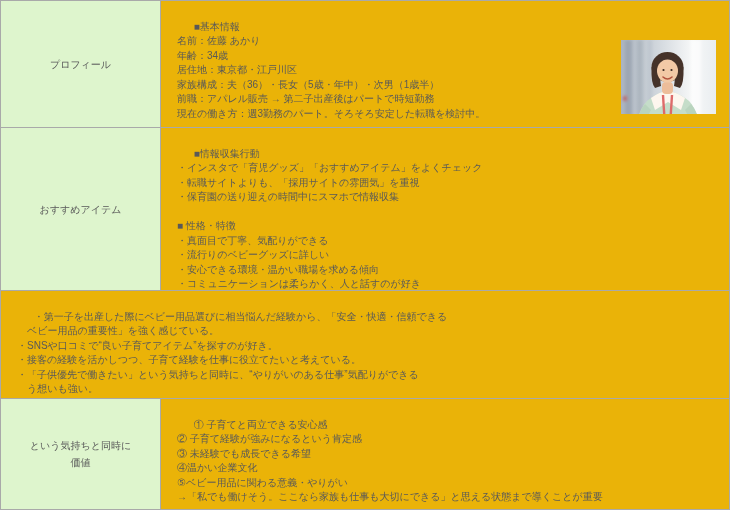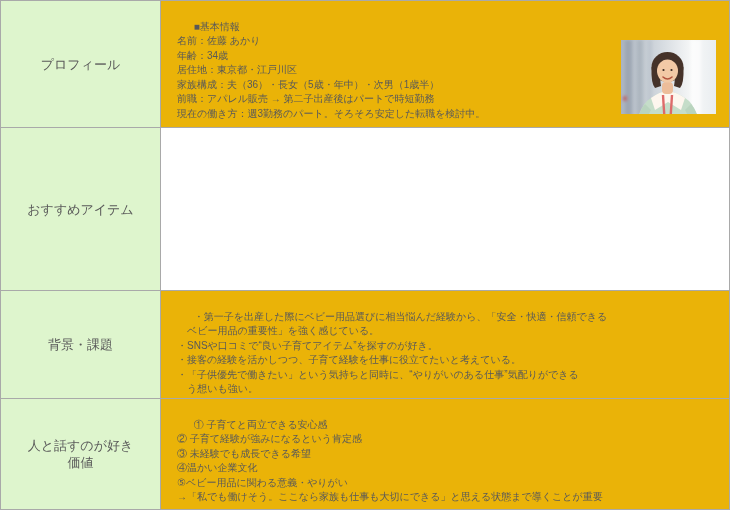--- a/index.html
+++ b/index.html
@@ -28,21 +28,21 @@
     box-sizing: border-box;
     width: 160px;
     flex: 0 0 160px;
     background: #def5cd;
     border-right: 1px solid #a9a9a9;
     display: flex;
     align-items: center;
     justify-content: center;
     text-align: center;
     color: #595959;
-    font-size: 13px;
+    font-size: 10px;
     line-height: 17px;
     white-space: pre-line;
   }
   .content-cell {
     position: relative;
     flex: 1 1 auto;
     box-sizing: border-box;
     background: #eab308;
     padding: 4px 14px 0 16px;
     color: #595959;
@@ -119,36 +119,47 @@
             <path d="M12 103 Q15 74 24 64 L30 70 Q22 84 20 103 Z" fill="#b9d4be"></path>
             <path d="M82 103 Q79 74 70 64 L64 70 Q72 84 74 103 Z" fill="#b9d4be"></path>
           </g>
         </svg>
       </div>
     </div>
   </div>
 
   <div class="persona-row">
     <div class="label-cell">おすすめアイテム</div>
+    <div class="content-cell">
+      <span>■情報収集行動
+・インスタで「育児グッズ」「おすすめアイテム」をよくチェック
+・転職サイトよりも、「採用サイトの雰囲気」を重視
+・保育園の送り迎えの時間中にスマホで情報収集
+
+■ 性格・特徴
+・真面目で丁寧、気配りができる
+・流行りのベビーグッズに詳しい
+・安心できる環境・温かい職場を求める傾向
+・コミュニケーションは柔らかく、人と話すのが好き</span>
+    </div>
   </div>
 
   <div class="persona-row">
-    <div class="label-cell">背景・課題</div>
     <div class="content-cell">
       <span>・第一子を出産した際にベビー用品選びに相当悩んだ経験から、「安全・快適・信頼できる
 　ベビー用品の重要性」を強く感じている。
 ・SNSや口コミで“良い子育てアイテム”を探すのが好き。
 ・接客の経験を活かしつつ、子育て経験を仕事に役立てたいと考えている。
 ・「子供優先で働きたい」という気持ちと同時に、“やりがいのある仕事”気配りができる
 　う想いも強い。</span>
     </div>
   </div>
 
   <div class="persona-row">
-    <div class="label-cell">人と話すのが好き
+    <div class="label-cell">という気持ちと同時に
 価値</div>
     <div class="content-cell">
       <span>① 子育てと両立できる安心感
 ② 子育て経験が強みになるという肯定感
 ③ 未経験でも成長できる希望
 ④温かい企業文化
 ⑤ベビー用品に関わる意義・やりがい
 →「私でも働けそう。ここなら家族も仕事も大切にできる」と思える状態まで導くことが重要</span>
     </div>
   </div>

